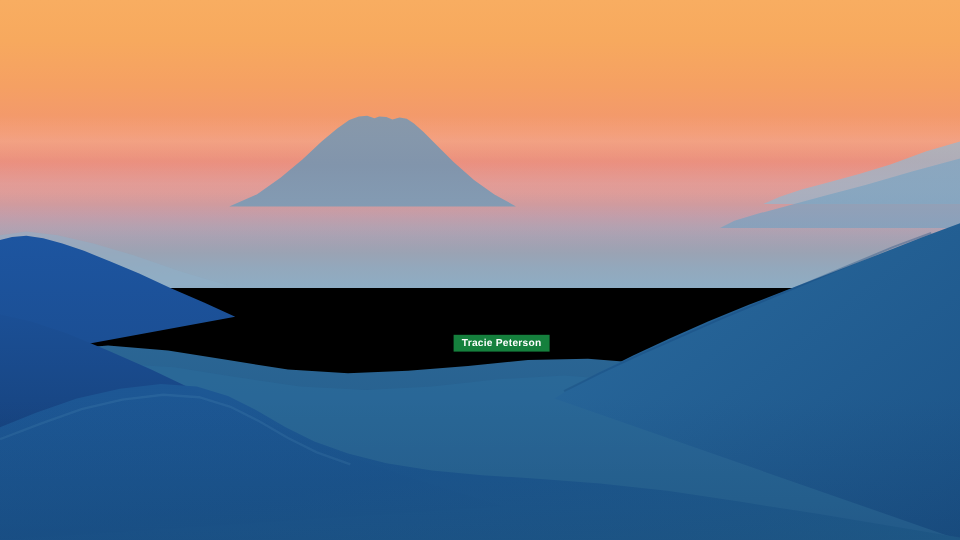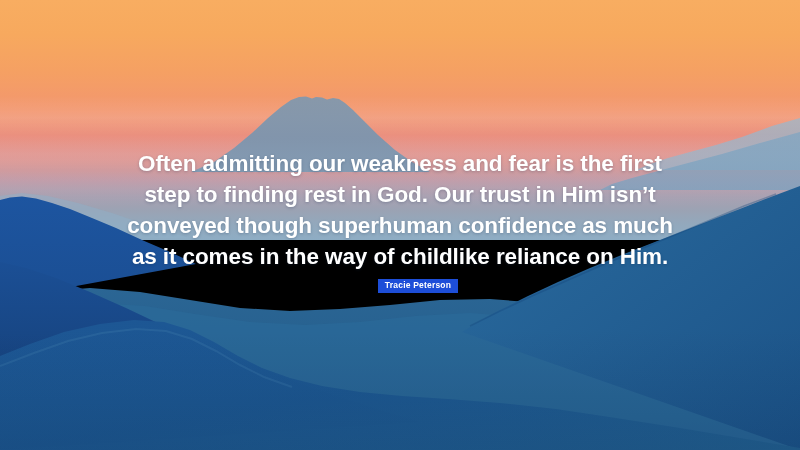--- a/index.html
+++ b/index.html
@@ -76,21 +76,21 @@
     position: absolute;
     left: 0;
     top: 279px;
     width: 800px;
     text-align: center;
     z-index: 41;
   }
   #author-badge {
     display: inline-block;
     padding: 2px 7px 3px 7px;
-    background: #1d4ed8;
+    background: #15803d;
     color: #ffffff;
     font-size: 8.5px;
     font-weight: bold;
     letter-spacing: 0.2px;
     line-height: 9px;
     vertical-align: top;
     margin-left: 36px;
   }
   
   #watermark {
@@ -231,22 +231,19 @@
   <svg class="layer" viewBox="0 0 800 450" preserveAspectRatio="none">
     <defs>
       <linearGradient id="vig" x1="0" y1="0" x2="0" y2="1">
         <stop offset="0%" stop-color="rgba(10,40,80,0)"></stop>
         <stop offset="100%" stop-color="rgba(10,40,80,0.18)"></stop>
       </linearGradient>
     </defs>
     <rect x="0" y="330" width="800" height="120" fill="url(#vig)"></rect>
   </svg>
 
-  <div id="quote-block">
-    <span id="quote-text">Often admitting our weakness and fear is the first step to finding rest in God. Our trust in Him isn’t conveyed though superhuman confidence as much as it comes in the way of childlike reliance on Him.</span>
-  </div>
 
   <div id="author-wrap">
     <span id="author-badge">Tracie Peterson</span>
   </div>
 
 
 </div>
 
 </body></html>

